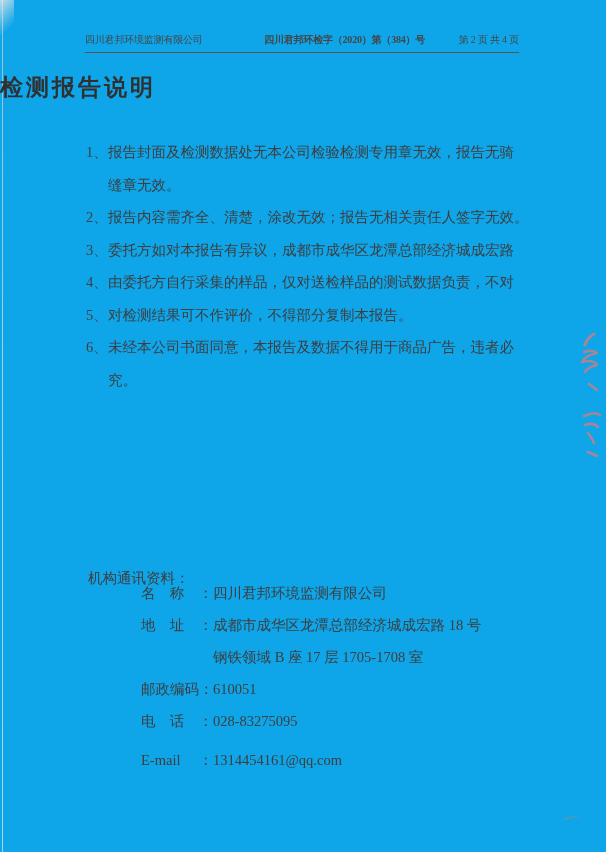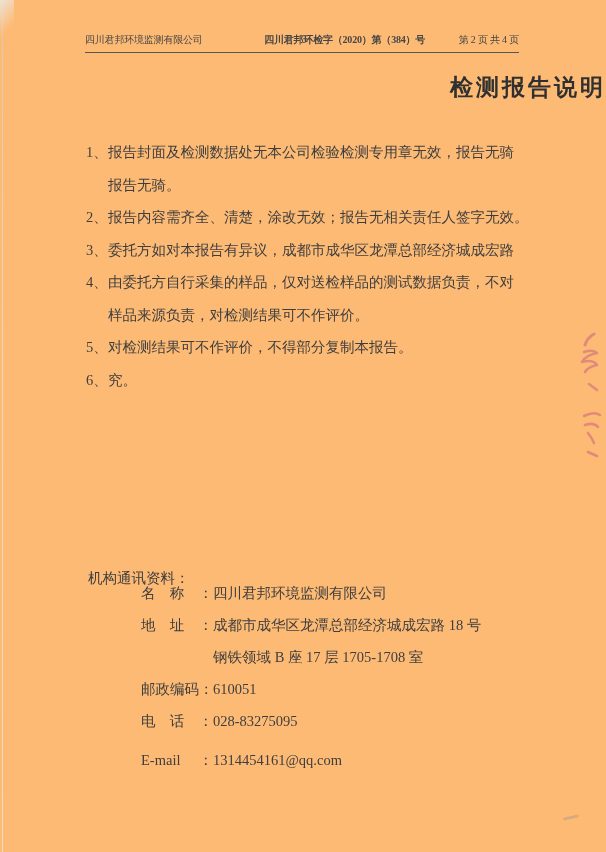--- a/index.html
+++ b/index.html
@@ -1,37 +1,37 @@
 <!DOCTYPE html>
 <html><head>
 <meta charset="utf-8">
 <style>
   html,body{margin:0;padding:0;}
   body{width:606px;height:852px;position:relative;overflow:hidden;
        background:#fcfcfb;
        font-family:"Liberation Serif","DejaVu Serif",serif;
        -webkit-font-smoothing:antialiased;}
-  .page{position:absolute;inset:0;background:#fdba74;color:#3d3d3d;padding-left:20px;}
+  .page{position:absolute;inset:0;background:#0ea5e9;color:#3d3d3d;padding-left:20px;}
 
   
   .edge-left{position:absolute;left:2px;top:0;width:1px;height:100%;
              background:linear-gradient(#cfccc9,#e3e1de 40%,#eceae7);opacity:.7;}
   .edge-corner{position:absolute;left:0;top:0;width:14px;height:40px;
                background:linear-gradient(135deg,#ececea,transparent 70%);opacity:.8;}
 
   
   .header{position:absolute;top:33px;left:85px;width:434px;
           display:flex;justify-content:space-between;align-items:flex-end;
           font-size:10px;letter-spacing:-0.2px;color:#454545;
           padding-bottom:5px;border-bottom:1px solid #565656;white-space:nowrap;}
   .hdr-center{transform:translateX(14px);font-weight:bold;}
 
   
   .title{position:absolute;top:72px;left:0;width:100%;margin:0;
-         text-align:right;font-size:23px;font-weight:600;letter-spacing:3px;
+         text-align:left;font-size:23px;font-weight:600;letter-spacing:3px;
          color:#303030;}
 
   
   .notes{position:absolute;top:136px;left:86px;width:460px;
          font-size:14.5px;color:#3e3e3e;}
   .note{position:relative;padding-left:22px;}
   .note .num{position:absolute;left:0;top:0;line-height:32.5px;}
   .nl{line-height:32.5px;white-space:nowrap;}
 
   
@@ -65,41 +65,41 @@
     <span class="hdr-center">四川君邦环检字（2020）第（384）号</span>
     <span>第 2 页 共 4 页</span>
   </div>
 
   <h1 class="title">检测报告说明</h1>
 
   <div class="notes">
     <div class="note">
       <span class="num">1、</span>
       <div class="nl">报告封面及检测数据处无本公司检验检测专用章无效，报告无骑</div>
-      <div class="nl">报告无骑。</div>
+      <div class="nl">缝章无效。</div>
     </div>
     <div class="note">
       <span class="num">2、</span>
       <div class="nl">报告内容需齐全、清楚，涂改无效；报告无相关责任人签字无效。</div>
     </div>
     <div class="note">
       <span class="num">3、</span>
       <div class="nl">委托方如对本报告有异议，成都市成华区龙潭总部经济城成宏路</div>
     </div>
     <div class="note">
       <span class="num">4、</span>
       <div class="nl">由委托方自行采集的样品，仅对送检样品的测试数据负责，不对</div>
-      <div class="nl">样品来源负责，对检测结果可不作评价。</div>
     </div>
     <div class="note">
       <span class="num">5、</span>
       <div class="nl">对检测结果可不作评价，不得部分复制本报告。</div>
     </div>
     <div class="note">
       <span class="num">6、</span>
+      <div class="nl">未经本公司书面同意，本报告及数据不得用于商品广告，违者必</div>
       <div class="nl">究。</div>
     </div>
   </div>
 
   <div class="contact">
     <div class="c-heading">机构通讯资料：</div>
 
     <div class="crow r1">
       <span class="clabel">名称：</span><span class="cvalue">四川君邦环境监测有限公司</span>
     </div>

